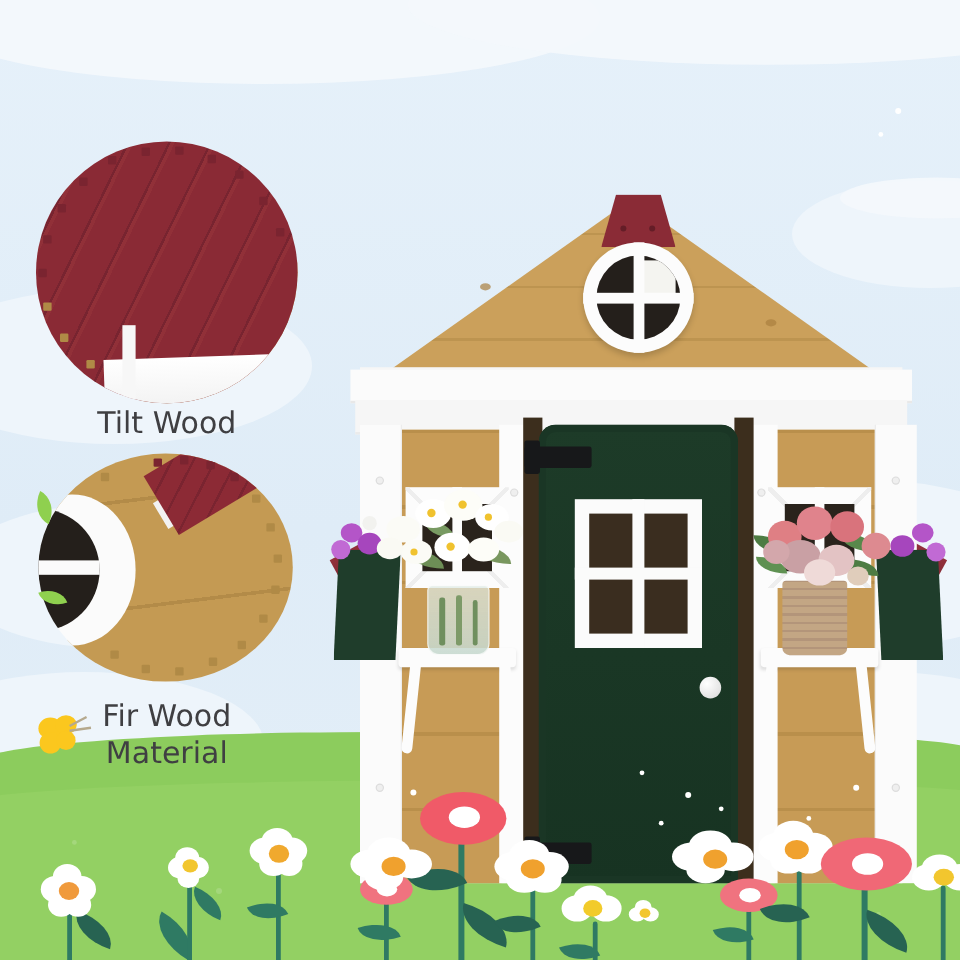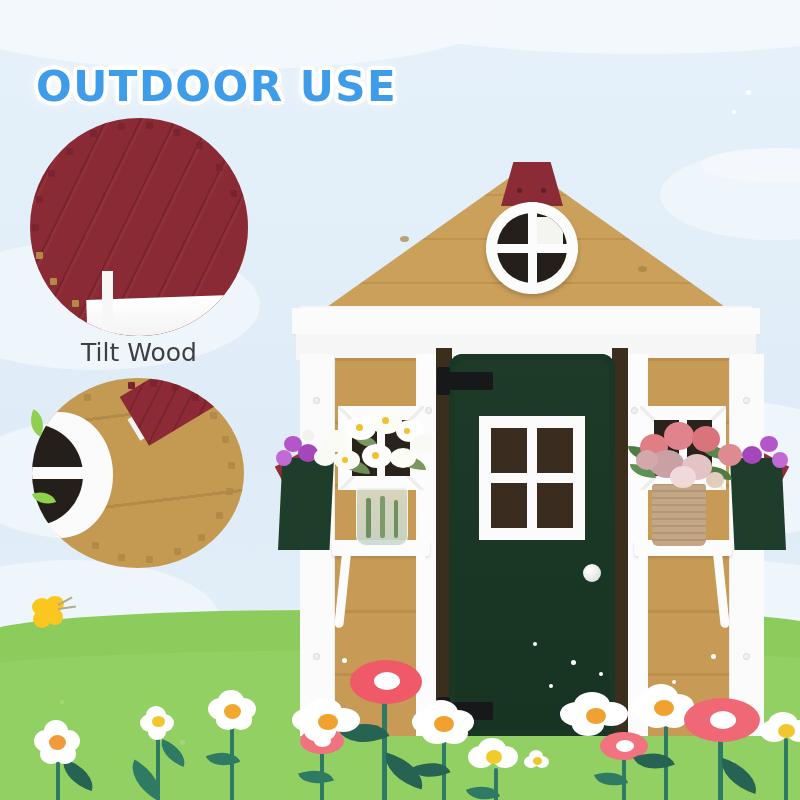--- a/index.html
+++ b/index.html
@@ -399,20 +399,22 @@
         <div class="nailw" style="left:184px;top:134px;"></div>
         <div class="nailw" style="left:166px;top:156px;"></div>
         <div class="nailw" style="left:142px;top:170px;"></div>
         <div class="nailw" style="left:114px;top:178px;"></div>
         <div class="nailw" style="left:86px;top:176px;"></div>
         <div class="nailw" style="left:60px;top:164px;"></div>
         <div class="nailw" style="left:52px;top:16px;"></div>
       </div>
     </div>
   </div>
+  <div class="caplabel" style="left:30px;top:582px;width:218px;">Fir Wood
+Material</div>
 
   <div class="leafdeco" style="left:28px;top:412px;width:18px;height:22px;transform:rotate(25deg);"></div>
   <div class="leafdeco" style="left:34px;top:490px;width:20px;height:16px;transform:rotate(-20deg);"></div>
 
   <div class="bfly" style="left:30px;top:596px;width:40px;height:38px;">
     <div class="bwing" style="left:2px;top:2px;width:20px;height:18px;"></div>
     <div class="bwing" style="left:16px;top:0px;width:18px;height:16px;"></div>
     <div class="bwing" style="left:3px;top:14px;width:18px;height:18px;"></div>
     <div class="bwing" style="left:17px;top:13px;width:16px;height:16px;"></div>
     <div class="bant" style="left:28px;top:8px;width:16px;transform:rotate(-28deg);"></div>
@@ -556,15 +558,14 @@
   <div class="fl" style="left:560px;top:692px;">
     <div class="daisy">
       <div class="p" style="left:14px;top:0;width:36px;height:26px;"></div>
       <div class="p" style="left:0;top:10px;width:34px;height:24px;"></div>
       <div class="p" style="left:34px;top:10px;width:34px;height:24px;"></div>
       <div class="p" style="left:12px;top:22px;width:32px;height:22px;"></div>
       <div class="c" style="left:26px;top:16px;width:20px;height:16px;background:#f0a12e;"></div>
     </div>
   </div>
 
-  <div class="title">OUTDOOR USE</div>
 
 </div>
 
 </body></html>

